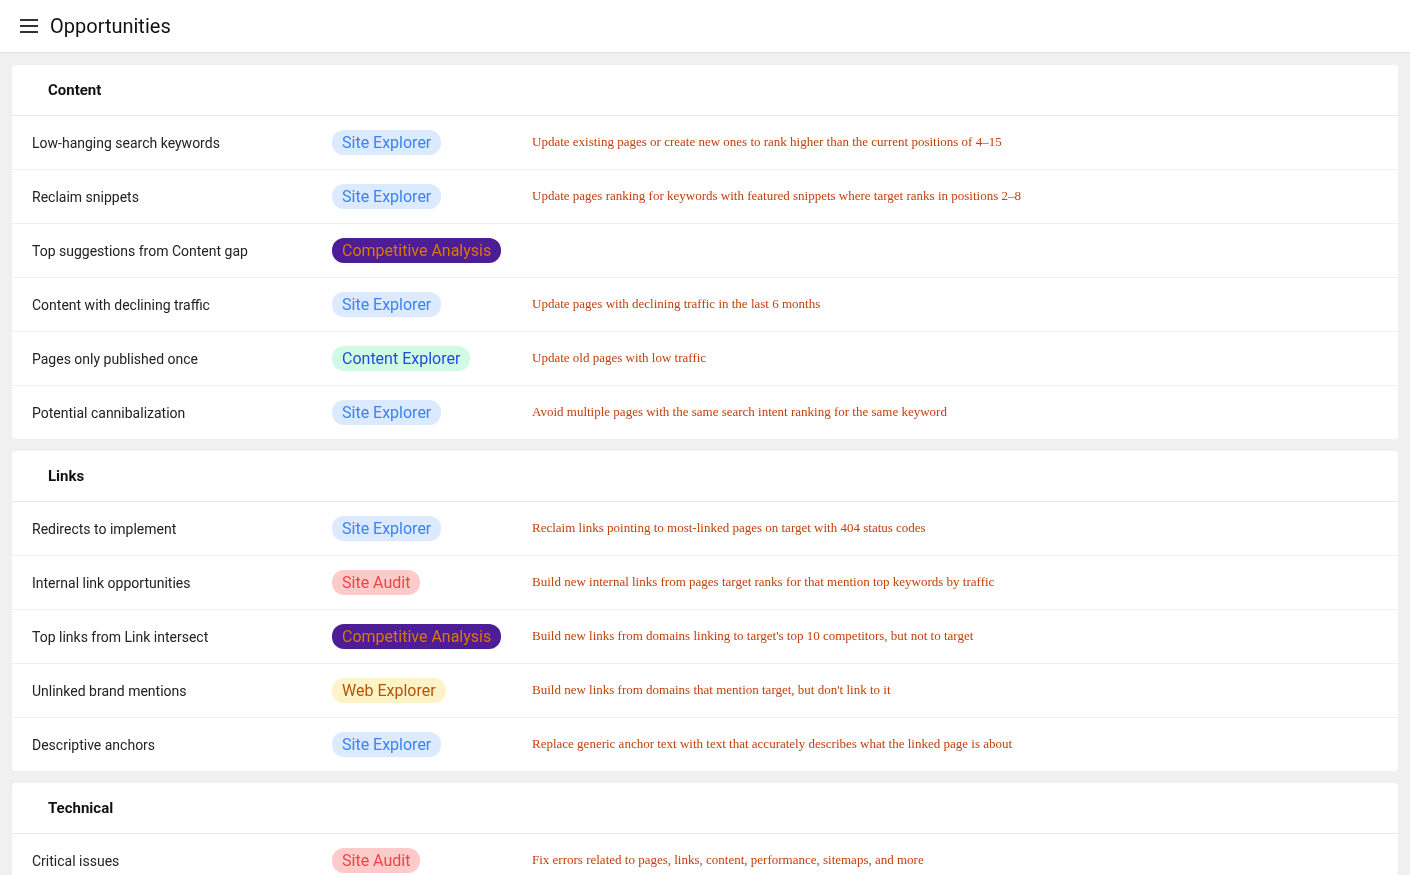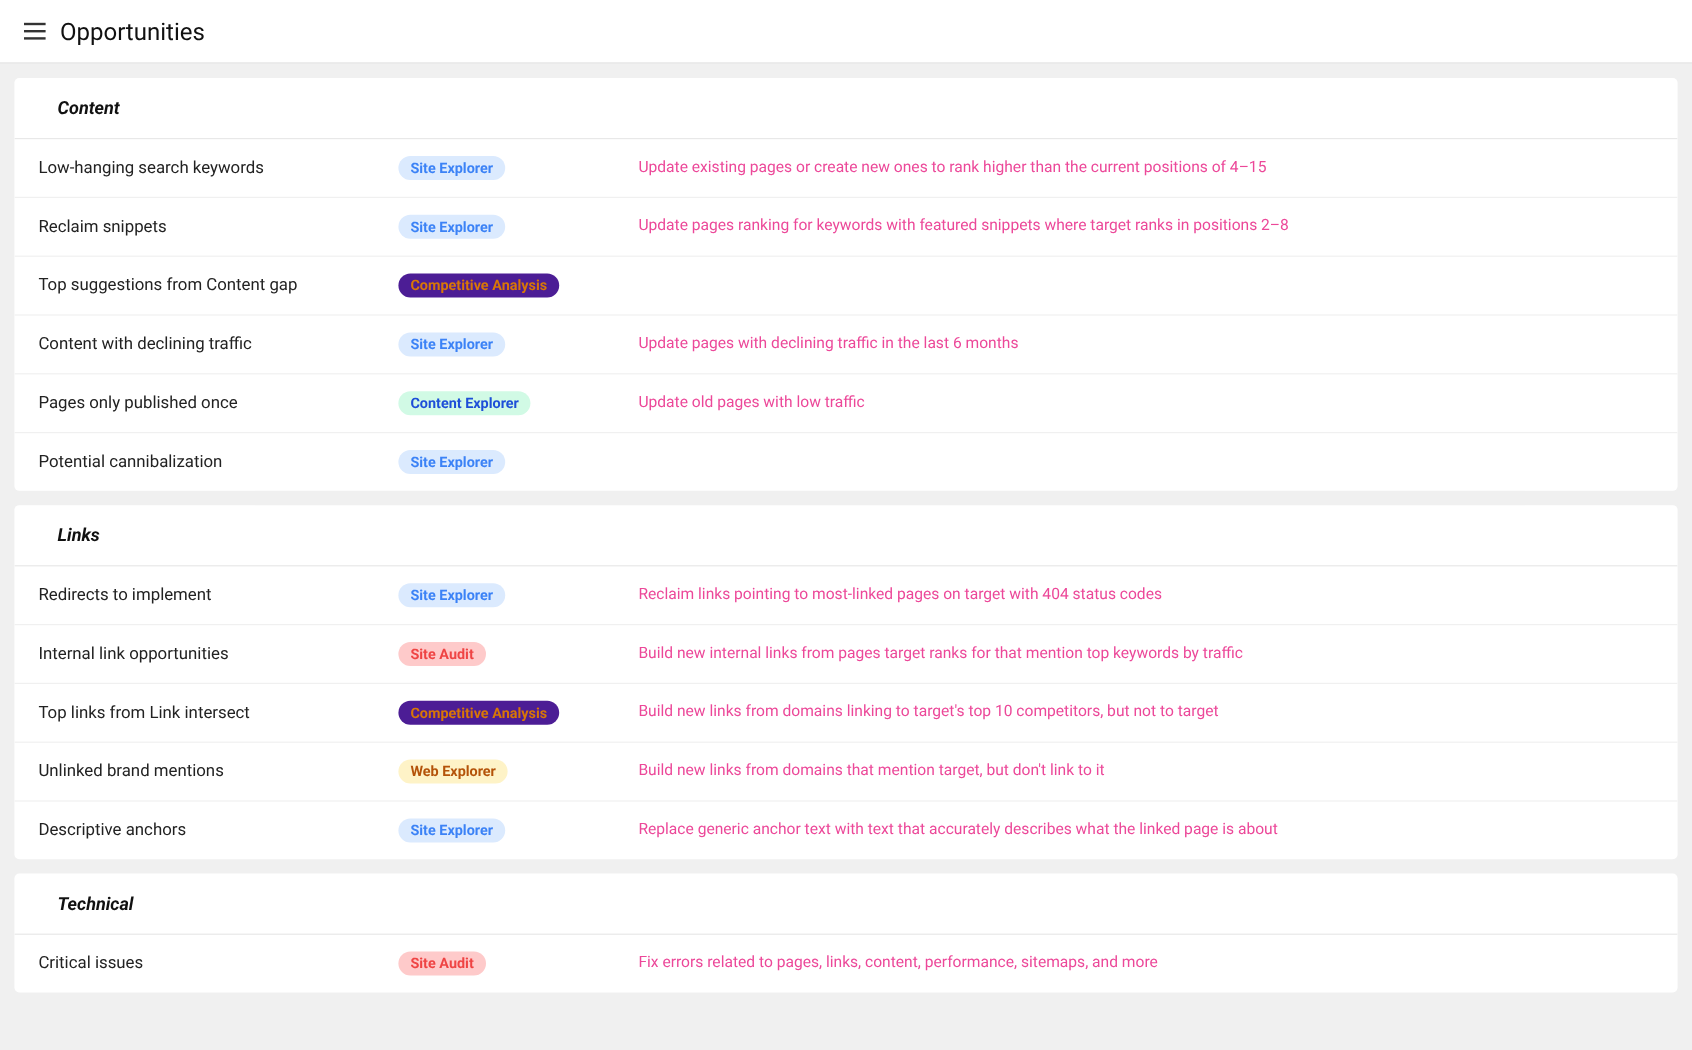--- a/index.html
+++ b/index.html
@@ -44,42 +44,41 @@
       background: #fff;
       border-radius: 4px;
       overflow: hidden;
     }
     .section-header {
       padding: 16px 36px;
       font-weight: 700;
       font-size: 15px;
       color: #111;
       border-bottom: 1px solid #e8e8e8;
-      font-style: italic;
     }
     .table-row {
       display: grid;
       grid-template-columns: 300px 200px 1fr;
       align-items: center;
       padding: 14px 20px;
       border-bottom: 1px solid #f0f0f0;
     }
     .table-row:last-child {
       border-bottom: none;
     }
     .row-name {
       font-size: 14px;
       color: #222;
     }
     .badge {
       display: inline-block;
       padding: 3px 10px;
       border-radius: 12px;
-      font-size: 12px;
-      font-weight: 700;
+      font-size: 16px;
+      font-weight: 400;
     }
     .badge-blue {
       background: #dbeafe;
       color: #3b82f6;
     }
     .badge-orange {
       background: #4c1d95;
       color: #d97706;
     }
     .badge-green {
@@ -89,22 +88,23 @@
     .badge-red {
       background: #fecaca;
       color: #ef4444;
     }
     .badge-yellow {
       background: #fef3c7;
       color: #b45309;
     }
     .row-desc {
       font-size: 13px;
-      color: #ec4899;
+      color: #c2410c;
       line-height: 1.4;
+      font-family: Liberation Serif, serif;
     }
   </style>
 </head>
 <body>
 
 <div class="header">
   <div class="hamburger">
     <span></span>
     <span></span>
     <span></span>
@@ -135,20 +135,21 @@
         <div class="row-desc">Update pages with declining traffic in the last 6 months</div>
       </div>
       <div class="table-row">
         <div class="row-name">Pages only published once</div>
         <div><span class="badge badge-green">Content Explorer</span></div>
         <div class="row-desc">Update old pages with low traffic</div>
       </div>
       <div class="table-row">
         <div class="row-name">Potential cannibalization</div>
         <div><span class="badge badge-blue">Site Explorer</span></div>
+        <div class="row-desc">Avoid multiple pages with the same search intent ranking for the same keyword</div>
       </div>
     </div>
     <div class="section-card">
       <div class="section-header">Links</div>
       <div class="table-row">
         <div class="row-name">Redirects to implement</div>
         <div><span class="badge badge-blue">Site Explorer</span></div>
         <div class="row-desc">Reclaim links pointing to most-linked pages on target with 404 status codes</div>
       </div>
       <div class="table-row">

